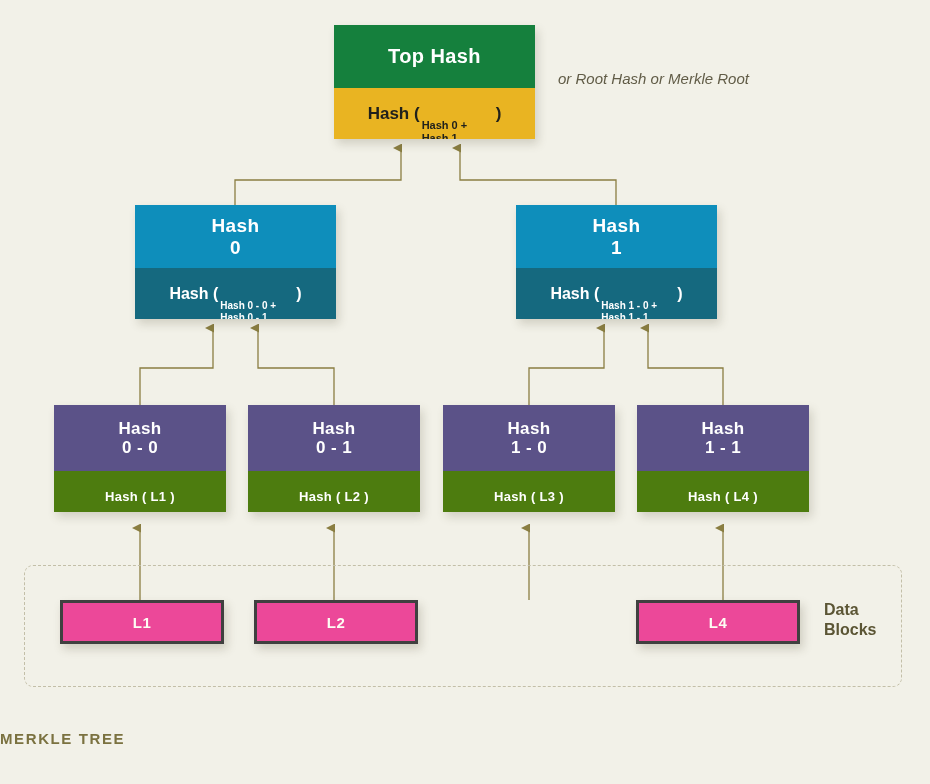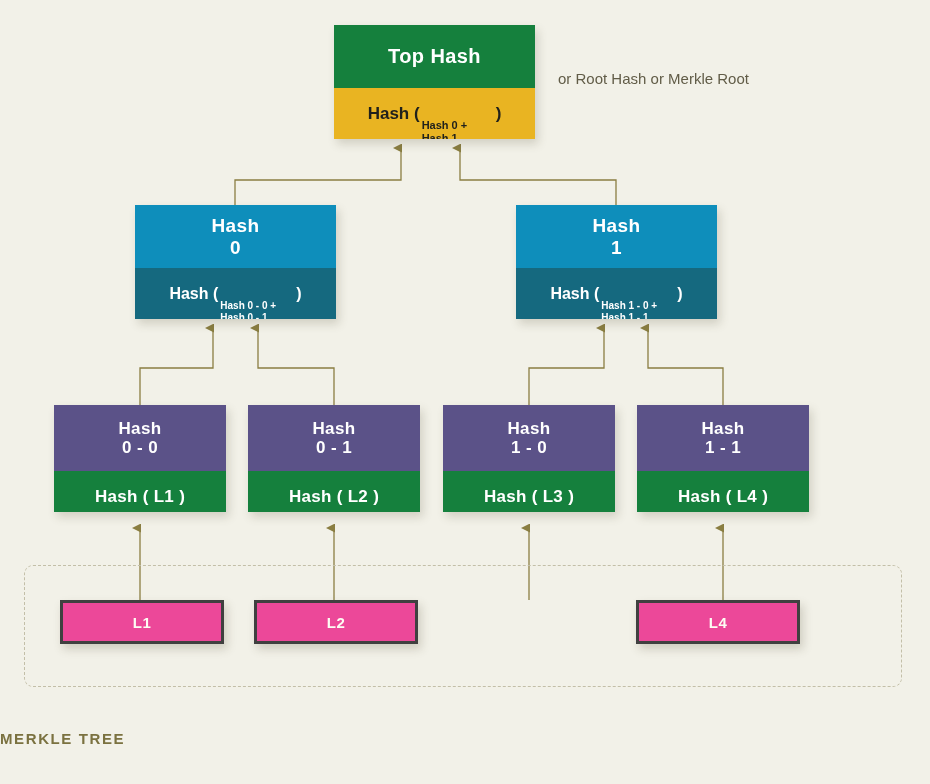--- a/index.html
+++ b/index.html
@@ -118,22 +118,22 @@
     width: 172px;
     height: 107px;
   }
   .lvl2 .title {
     height: 66px;
     background: #5b5288;
     font-size: 17px;
   }
   .lvl2 .sub {
     height: 51px;
-    background: #15803d;
-    font-size: 17px;
+    background: #4d7c0f;
+    font-size: 13px;
     letter-spacing: 0.3px;
   }
   #hash-0-0 { left: 54px;  top: 405px; }
   #hash-0-1 { left: 248px; top: 405px; }
   #hash-1-0 { left: 443px; top: 405px; }
   #hash-1-1 { left: 637px; top: 405px; }
 
   
   #data-region {
     position: absolute;
@@ -181,20 +181,21 @@
   #block-l3 { left: 449px; top: 600px; }
   #block-l4 { left: 636px; top: 600px; }
 
   
   #root-annotation {
     position: absolute;
     left: 558px;
     top: 70px;
     color: #615c47;
     font-size: 15px;
+    font-style: italic;
     z-index: 4;
     white-space: nowrap;
   }
   #caption {
     position: absolute;
     left: 0;
     top: 730px;
     width: 930px;
     text-align: left;
     color: #7b7240;
@@ -297,20 +298,22 @@
     <div class="sub">Hash ( L3 )</div>
   </div>
 
   <div class="node lvl2" id="hash-1-1">
     <div class="title">Hash
 1 - 1</div>
     <div class="sub">Hash ( L4 )</div>
   </div>
 
   <div id="data-region"></div>
+  <div id="data-blocks-label">Data
+Blocks</div>
 
   <div class="datablock" id="block-l1">L1</div>
   <div class="datablock" id="block-l2">L2</div>
   <div class="datablock" id="block-l4">L4</div>
 
   <div id="caption">MERKLE TREE</div>
 
 </div>
 
 </body></html>

